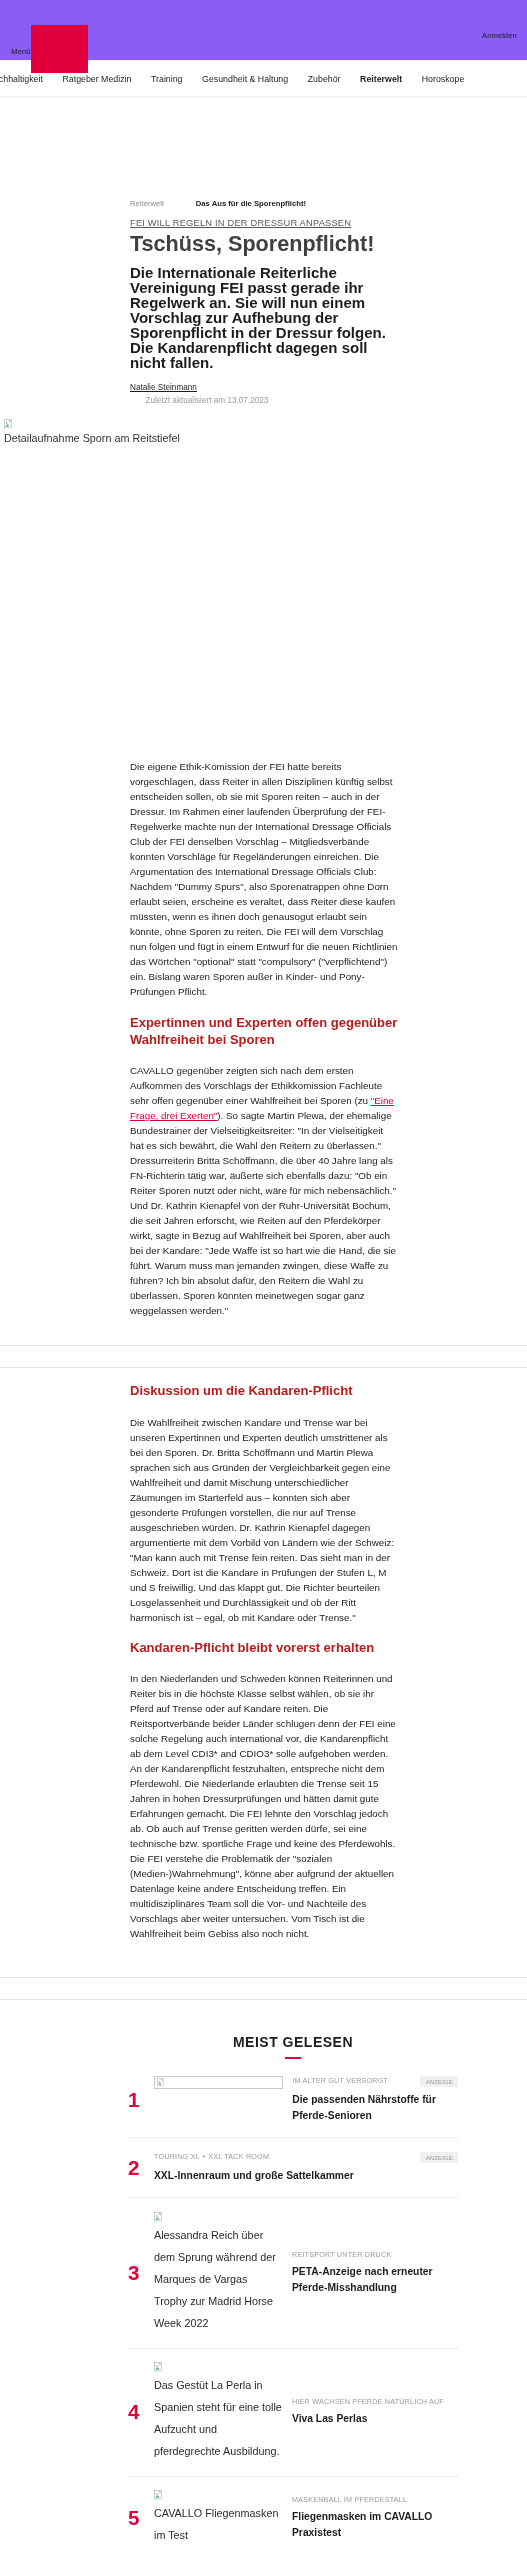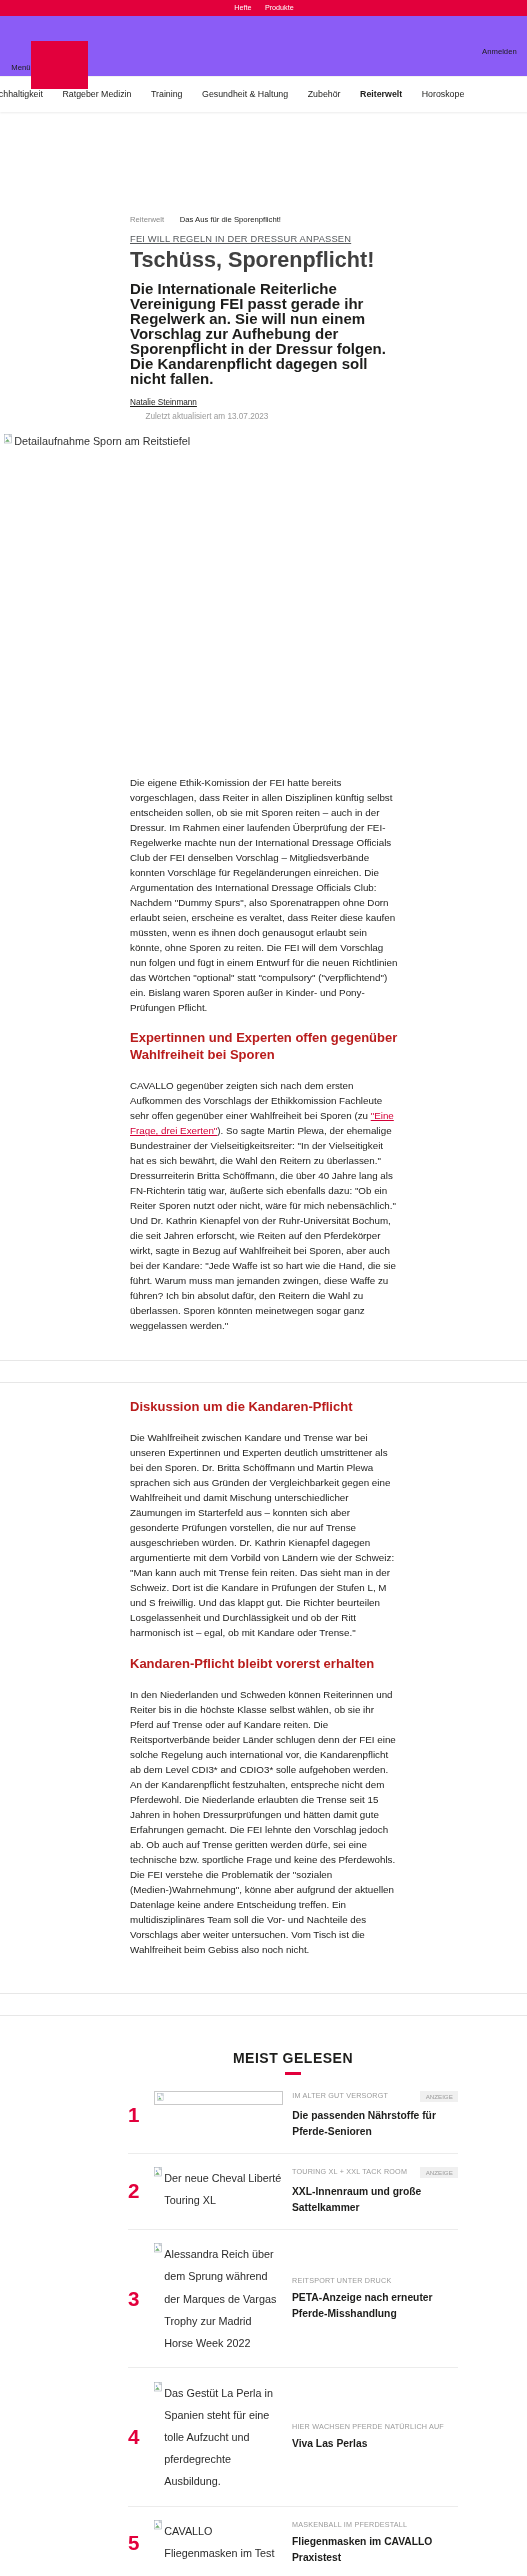--- a/index.html
+++ b/index.html
@@ -19,30 +19,30 @@
 
   
   .mainnav { height:36px; border-top:0.5px solid #f2f2f2; box-shadow:0 1.5px 2.1px rgba(0,0,0,.07); overflow:hidden; }
   .mainnav-inner { display:flex; align-items:center; height:100%; gap:19.6px; margin-left:-12.4px; white-space:nowrap; }
   .mainnav-inner a { font-size:8.8px; color:#1d1d1b; text-decoration:none; }
   .mainnav-inner a.active { font-weight:bold; }
 
   
   .article { width:268px; margin-left:130px; margin-top:103px; }
   .breadcrumb { font-size:7.7px; color:#8a8a8a; display:flex; gap:15.5px; }
-  .breadcrumb .crumb-current { color:#1d1d1b; font-weight:400; }
+  .breadcrumb .crumb-current { color:#1d1d1b; font-weight:700;margin-left:16px; }
   .kicker { margin-top:10.3px; font-size:9.3px; color:#55595c; letter-spacing:0.2px;text-decoration:underline; }
   h1.headline { margin-top:4.1px; font-size:21.6px; line-height:1.15; color:#404040; font-weight:700; }
   .intro { margin-top:8.2px; font-size:15px; line-height:15px; font-weight:700; color:#1d1d1b; }
   .author { display:inline-block; margin-top:12.4px; font-size:8.2px; color:#1d1d1b; text-decoration:underline; }
   .updated { margin-top:4.6px; margin-left:15.5px; font-size:8.2px; color:#9a9a9a; }
 
   
   .hero { margin-left:-126px; width:520px; height:326px; margin-top:13.4px; }
-  .alt-line { display:flex; align-items:flex-start; gap:1.5px; font-size:10.8px; color:#333; line-height:1.3; }
+  .alt-line { display:flex; align-items:flex-start; gap:1.5px; font-size:10.8px; color:#333; line-height:1.3;flex-direction:column; }
 
   .broken-ico { flex:0 0 auto; display:inline-block; }
 
   p.body-p { font-size:9.8px; line-height:15px; color:#1d1d1b; margin-top:14.4px; }
   p.body-p a { color:#d40037; text-decoration:underline; }
   h2.sub { margin-top:15.5px; font-size:13px; line-height:1.3; font-weight:700; color:#b91c1c; }
 
   .ad-slot { margin-left:-130px; width:528px; height:23px; border-top:0.5px solid #e7e7e7; border-bottom:0.5px solid #e7e7e7; }
   .ad-slot.first { margin-top:27px; margin-bottom:4.1px; }
   .ad-slot.second { margin-top:36px; }
@@ -61,24 +61,20 @@
   .mr-kicker-row { display:flex; align-items:flex-start; justify-content:space-between; }
   .mr-kicker { font-size:7.2px; color:#9a9a9a; letter-spacing:0.2px; }
   .mr-badge { background:#f0f0f0; color:#9a9a9a; font-size:6.2px; padding:2.1px 5.2px; }
   .mr-item-title { margin-top:5.2px; font-size:10.3px; font-weight:700; line-height:1.55; color:#1d1d1b; }
 </style>
 </head>
 <body>
 
 <div class="page">
 
-  <div class="topbar">
-    <a href="#">Hefte</a>
-    <a href="#">Produkte</a>
-  </div>
 
   <div class="header">
     <span class="menu-btn">Menü</span>
     <div class="logo"></div>
     <span class="login">Anmelden</span>
   </div>
 
   <nav class="mainnav">
     <div class="mainnav-inner">
       <a href="#">Nachhaltigkeit</a>
@@ -157,92 +153,81 @@
         <div class="mr-kicker-row">
           <span class="mr-kicker">IM ALTER GUT VERSORGT</span>
           <span class="mr-badge">ANZEIGE</span>
         </div>
         <div class="mr-item-title">Die passenden Nährstoffe für Pferde-Senioren</div>
       </div>
     </div>
 
     <div class="mr-item">
       <div class="mr-num">2</div>
+      <div class="mr-text">
+        <div class="mr-kicker-row">
+          <span class="mr-kicker">TOURING XL + XXL TACK ROOM</span>
+          <span class="mr-badge">ANZEIGE</span>
+        </div>
+        <div class="mr-item-title">XXL-Innenraum und große Sattelkammer</div>
+      </div>
+    </div>
+
+    <div class="mr-item">
+      <div class="mr-num">3</div>
       <div class="mr-media">
         <div class="alt-line">
           <svg class="broken-ico" width="8.8" height="10.3" viewBox="0 0 17 20">
               <rect x="0.5" y="0.5" width="14" height="17" fill="#fdfdfd" stroke="#9aa4ad"></rect>
               <path d="M10 0.5 L14.5 5 L10 5 Z" fill="#dde3e8" stroke="#9aa4ad" stroke-width="0.8"></path>
               <circle cx="5" cy="8" r="1.6" fill="#7a9bd4"></circle>
               <path d="M2 15 L7 9.5 L11 15 Z" fill="#6fae6f"></path>
             </svg>
-          <span>Der neue Cheval Liberté Touring XL</span>
-        </div>
-      </div>
-      <div class="mr-text">
-        <div class="mr-kicker-row">
-          <span class="mr-kicker">TOURING XL + XXL TACK ROOM</span>
-          <span class="mr-badge">ANZEIGE</span>
-        </div>
-        <div class="mr-item-title">XXL-Innenraum und große Sattelkammer</div>
-      </div>
-    </div>
-
-    <div class="mr-item">
-      <div class="mr-num">3</div>
+          <span>Alessandra Reich über dem Sprung während der Marques de Vargas Trophy zur Madrid Horse Week 2022</span>
+        </div>
+      </div>
+      <div class="mr-text">
+        <div class="mr-kicker-row">
+          <span class="mr-kicker">REITSPORT UNTER DRUCK</span>
+        </div>
+        <div class="mr-item-title">PETA-Anzeige nach erneuter Pferde-Misshandlung</div>
+      </div>
+    </div>
+
+    <div class="mr-item">
+      <div class="mr-num">4</div>
       <div class="mr-media">
         <div class="alt-line">
           <svg class="broken-ico" width="8.8" height="10.3" viewBox="0 0 17 20">
               <rect x="0.5" y="0.5" width="14" height="17" fill="#fdfdfd" stroke="#9aa4ad"></rect>
               <path d="M10 0.5 L14.5 5 L10 5 Z" fill="#dde3e8" stroke="#9aa4ad" stroke-width="0.8"></path>
               <circle cx="5" cy="8" r="1.6" fill="#7a9bd4"></circle>
               <path d="M2 15 L7 9.5 L11 15 Z" fill="#6fae6f"></path>
             </svg>
-          <span>Alessandra Reich über dem Sprung während der Marques de Vargas Trophy zur Madrid Horse Week 2022</span>
-        </div>
-      </div>
-      <div class="mr-text">
-        <div class="mr-kicker-row">
-          <span class="mr-kicker">REITSPORT UNTER DRUCK</span>
-        </div>
-        <div class="mr-item-title">PETA-Anzeige nach erneuter Pferde-Misshandlung</div>
-      </div>
-    </div>
-
-    <div class="mr-item">
-      <div class="mr-num">4</div>
+          <span>Das Gestüt La Perla in Spanien steht für eine tolle Aufzucht und pferdegrechte Ausbildung.</span>
+        </div>
+      </div>
+      <div class="mr-text">
+        <div class="mr-kicker-row">
+          <span class="mr-kicker">HIER WACHSEN PFERDE NATÜRLICH AUF</span>
+        </div>
+        <div class="mr-item-title">Viva Las Perlas</div>
+      </div>
+    </div>
+
+    <div class="mr-item">
+      <div class="mr-num">5</div>
       <div class="mr-media">
         <div class="alt-line">
           <svg class="broken-ico" width="8.8" height="10.3" viewBox="0 0 17 20">
               <rect x="0.5" y="0.5" width="14" height="17" fill="#fdfdfd" stroke="#9aa4ad"></rect>
               <path d="M10 0.5 L14.5 5 L10 5 Z" fill="#dde3e8" stroke="#9aa4ad" stroke-width="0.8"></path>
               <circle cx="5" cy="8" r="1.6" fill="#7a9bd4"></circle>
               <path d="M2 15 L7 9.5 L11 15 Z" fill="#6fae6f"></path>
             </svg>
-          <span>Das Gestüt La Perla in Spanien steht für eine tolle Aufzucht und pferdegrechte Ausbildung.</span>
-        </div>
-      </div>
-      <div class="mr-text">
-        <div class="mr-kicker-row">
-          <span class="mr-kicker">HIER WACHSEN PFERDE NATÜRLICH AUF</span>
-        </div>
-        <div class="mr-item-title">Viva Las Perlas</div>
-      </div>
-    </div>
-
-    <div class="mr-item">
-      <div class="mr-num">5</div>
-      <div class="mr-media">
-        <div class="alt-line">
-          <svg class="broken-ico" width="8.8" height="10.3" viewBox="0 0 17 20">
-              <rect x="0.5" y="0.5" width="14" height="17" fill="#fdfdfd" stroke="#9aa4ad"></rect>
-              <path d="M10 0.5 L14.5 5 L10 5 Z" fill="#dde3e8" stroke="#9aa4ad" stroke-width="0.8"></path>
-              <circle cx="5" cy="8" r="1.6" fill="#7a9bd4"></circle>
-              <path d="M2 15 L7 9.5 L11 15 Z" fill="#6fae6f"></path>
-            </svg>
           <span>CAVALLO Fliegenmasken im Test</span>
         </div>
       </div>
       <div class="mr-text">
         <div class="mr-kicker-row">
           <span class="mr-kicker">MASKENBALL IM PFERDESTALL</span>
         </div>
         <div class="mr-item-title">Fliegenmasken im CAVALLO Praxistest</div>
       </div>
     </div>

